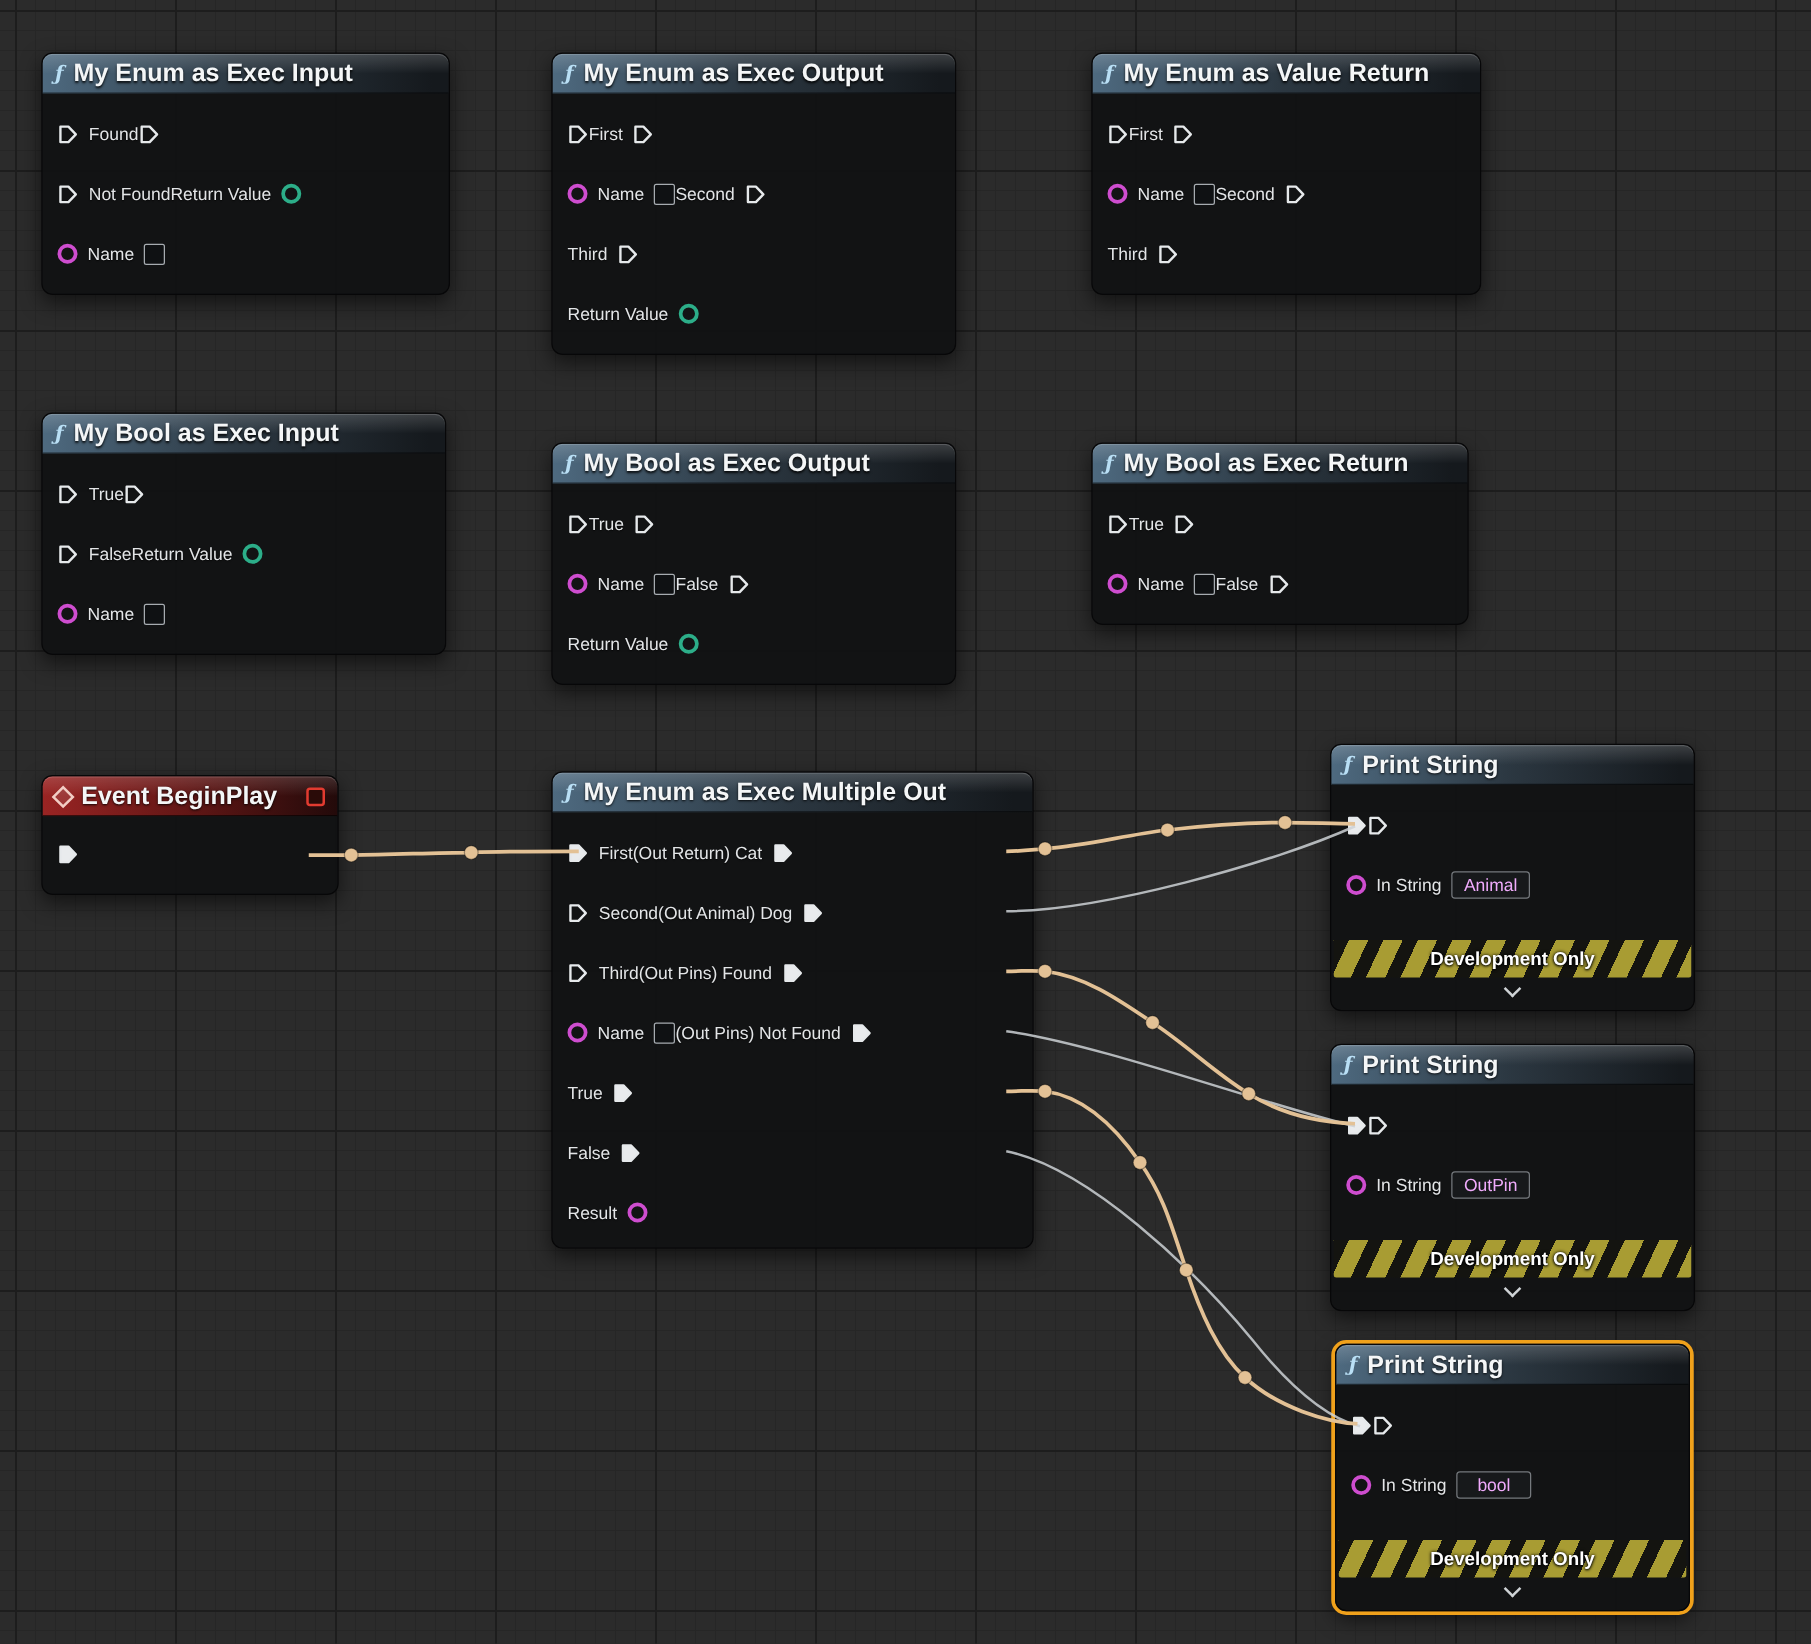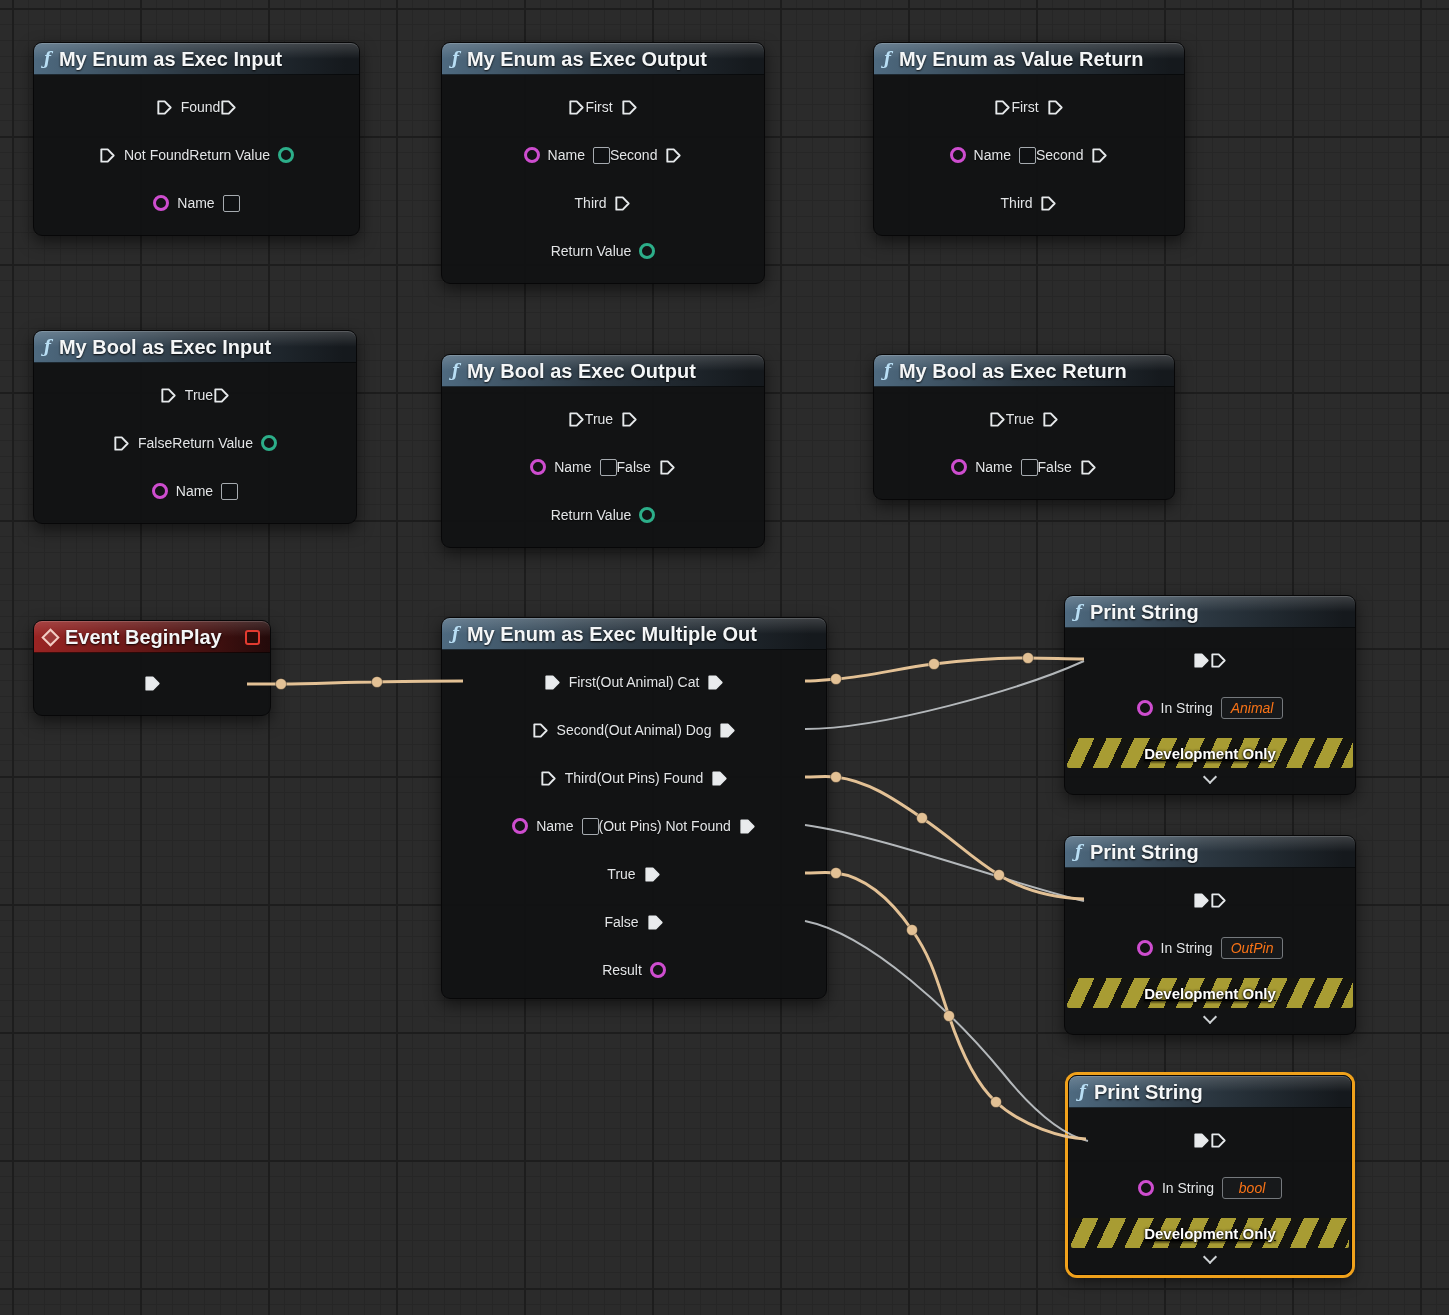--- a/index.html
+++ b/index.html
@@ -39,37 +39,36 @@
   .node-header.event{
     background:
       linear-gradient(180deg,rgba(255,255,255,.15),rgba(255,255,255,0) 50%),
       linear-gradient(90deg,#9a2423 0%,#5b1514 55%,#230a0a 100%);
   }
   .fx{font-family:"DejaVu Serif",serif;font-style:italic;font-weight:bold;font-size:16px;color:#b9dff5;line-height:1;}
   .node-title{color:#f4f6f7;font-size:20px;font-weight:bold;white-space:nowrap;text-shadow:0 1px 2px rgba(0,0,0,.9);}
   .diamond{width:9px;height:9px;border:2px solid #f2cdc4;background:rgba(255,255,255,.10);transform:rotate(45deg);flex:0 0 auto;}
   .event-badge{margin-left:auto;width:11px;height:11px;border:2px solid #e23b30;border-radius:3px;background:#2a0b08;flex:0 0 auto;}
   .node-body{padding:8px 0 8px;}
-  .row{display:flex;align-items:center;justify-content:center;height:48px;padding:0 12px;}
+  .row{display:flex;align-items:center;justify-content:flex-start;height:48px;padding:0 12px;}
   .row.short{height:22px;justify-content:center;}
   .row.tall{height:52px;}
   .pgroup{display:flex;align-items:center;gap:8px;min-width:0;}
   .plabel{font-size:14px;color:#e3e5e7;white-space:nowrap;text-shadow:0 1px 1px rgba(0,0,0,.7);}
   svg.exec{width:17px;height:17px;flex:0 0 auto;}
   svg.exec path{fill:none;stroke:#e6e9eb;stroke-width:1.8;stroke-linejoin:round;}
   svg.exec.filled path{fill:#e9ebed;}
   .donut{display:inline-block;width:10px;height:10px;border-radius:50%;border:3px solid #ce4dcf;flex:0 0 auto;box-sizing:content-box;}
   .donut.teal{border-color:#2cae89;}
   .pin-box{display:inline-block;width:15px;height:15px;border:1px solid #a6abb0;border-radius:2px;background:#0f1113;flex:0 0 auto;}
-  .str-box{display:inline-block;min-width:40px;padding:2px 9px;border:1px solid #75797d;border-radius:3px;background:#17191b;color:#f97316;font-size:14px;text-align:center;font-style:italic;}
+  .str-box{display:inline-block;min-width:40px;padding:2px 9px;border:1px solid #75797d;border-radius:3px;background:#17191b;color:#f0abfc;font-size:14px;text-align:center;}
   .dev-banner{
-    height:30px;margin:6px 2px 0;display:flex;align-items:center;justify-content:center;
+    height:30px;margin:20px 2px 0;display:flex;align-items:center;justify-content:center;
     background:repeating-linear-gradient(115deg,#141410 0 11px,#a89c33 11px 25px);
     border-radius:0 0 2px 2px;
-    text-decoration:underline;
   }
   .dev-banner span{color:#ffffff;font-size:15px;font-weight:bold;text-shadow:0 1px 2px #000,0 0 3px #000;}
   .chev{width:8px;height:8px;border-right:2px solid #cfd3d6;border-bottom:2px solid #cfd3d6;transform:rotate(45deg);margin-top:-4px;}
   #wires{position:absolute;inset:0;z-index:4;pointer-events:none;}
   #wires path.hot{stroke:#e3c195;stroke-width:3;fill:none;}
   #wires path.plain{stroke:#ccd1d5;stroke-width:2;fill:none;opacity:.85;}
   #wires circle.reroute{fill:#e3c195;stroke:rgba(0,0,0,.35);stroke-width:1;}
 </style>
 </head>
 <body>
@@ -357,21 +356,21 @@
   </div>
   <div class="node-body" style="padding:8px 0 4px;">
     <div class="row">
       <div class="pgroup">
         <svg class="exec filled" viewBox="0 0 16 16">
             <path d="M2.2 2.2h6L13.8 8l-5.6 5.8h-6z"></path>
           </svg>
         <span class="plabel">First</span>
       </div>
       <div class="pgroup">
-        <span class="plabel">(Out Animal) Cat</span>
+        <span class="plabel">(Out Return) Cat</span>
         <svg class="exec filled" viewBox="0 0 16 16">
             <path d="M2.2 2.2h6L13.8 8l-5.6 5.8h-6z"></path>
           </svg>
       </div>
     </div>
     <div class="row">
       <div class="pgroup">
         <svg class="exec" viewBox="0 0 16 16">
             <path d="M2.2 2.2h6L13.8 8l-5.6 5.8h-6z"></path>
           </svg>

